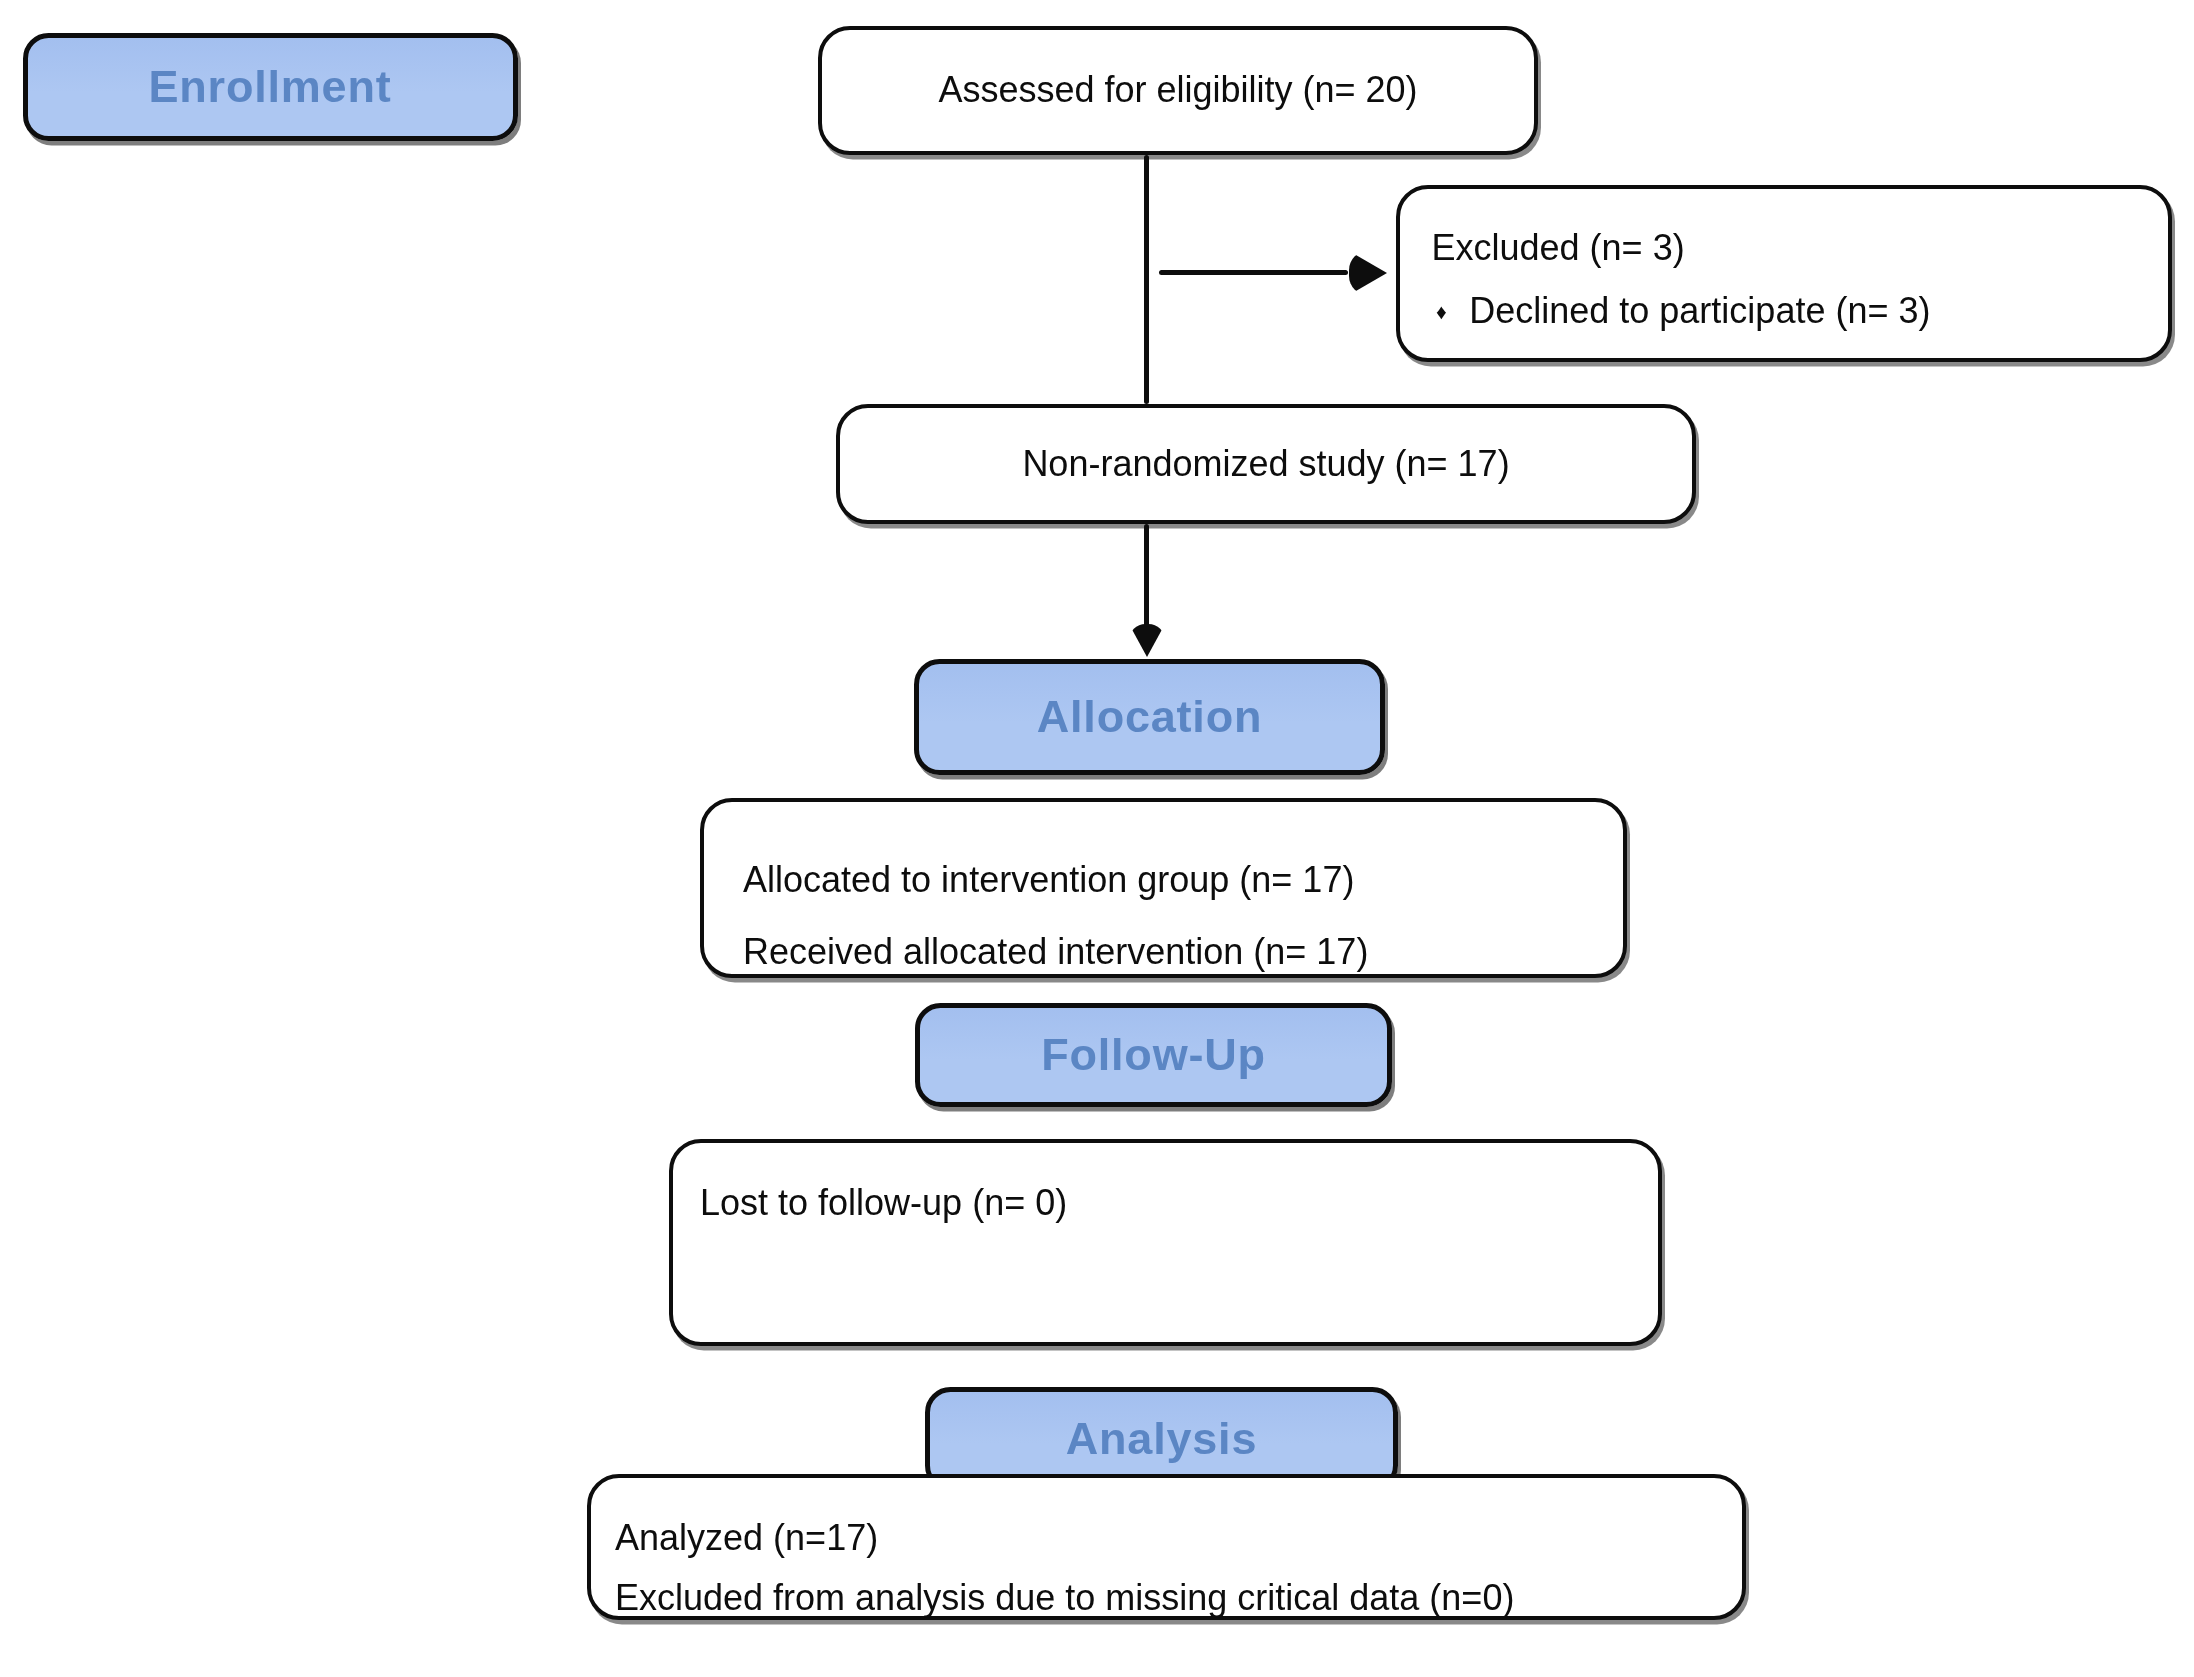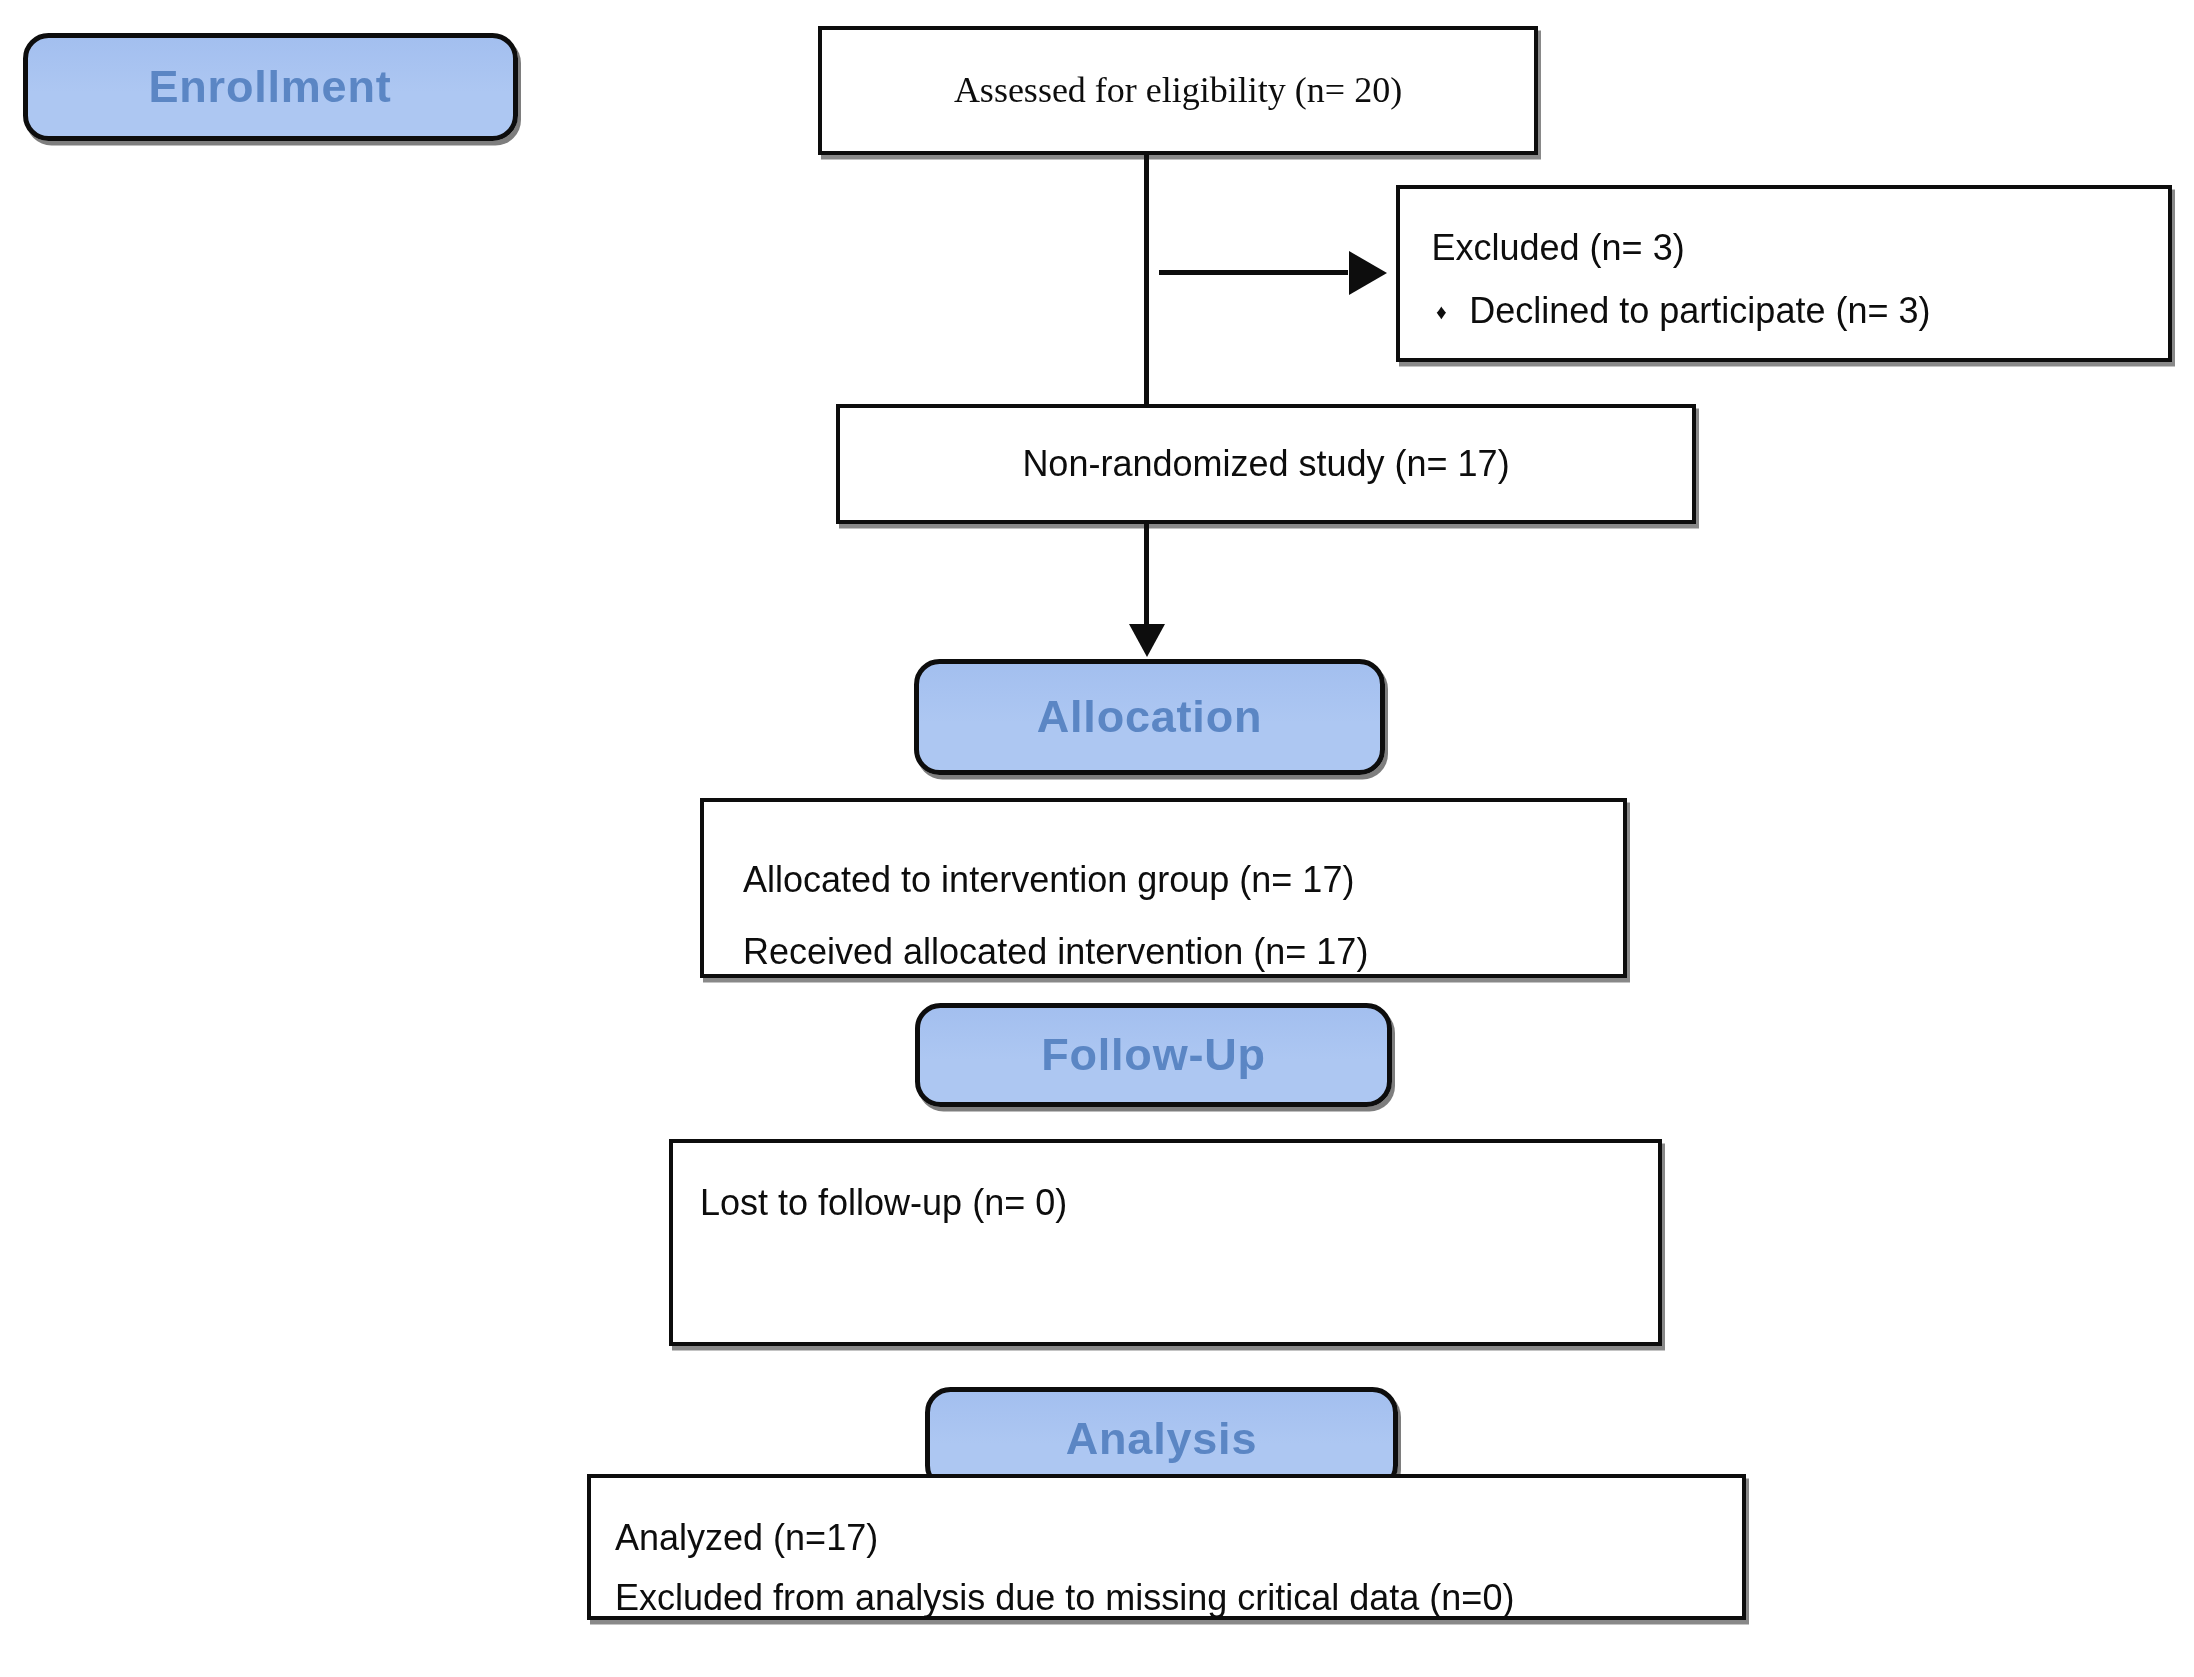--- a/index.html
+++ b/index.html
@@ -3,21 +3,21 @@
 <meta charset="utf-8">
 <style>
   :root{
     --stageFill:#adc7f2;
     --stageFillDark:#a3bfef;
     --stageText:#5b86c4;
     --lineColor:#0d0d0d;
     --bodyText:#0d0d0d;
     --pageBg:#ffffff;
   }
-  *{margin:0;padding:0;box-sizing:border-box;}
+  *{margin:0;padding:0;box-sizing:border-box;border-radius:32px;}
   html,body{background:var(--pageBg);}
   body{font-family:"Liberation Sans","DejaVu Sans",sans-serif;}
   .canvas{
     position:relative;
     width:2194px;
     height:1677px;
     background:var(--pageBg);
     overflow:hidden;
   }
 
@@ -44,21 +44,21 @@
   
   .pbox{
     position:absolute;
     background:#ffffff;
     border:4.5px solid var(--lineColor);
     box-shadow:3px 4.5px 0 rgba(20,20,20,0.5);
     color:var(--bodyText);
     font-size:36px;
   }
   .pbox.centered{display:flex;align-items:center;justify-content:center;}
-  .box-assessed{left:818px;top:25.5px;width:720px;height:129px;font-family:Liberation Serif, serif;}
+  .box-assessed{left:818px;top:25.5px;width:720px;height:129px;}
   .box-excluded{left:1396px;top:185px;width:776px;height:177px;padding:27px 15px 0 31.5px;line-height:63px;}
   .box-nonrandomized{left:836px;top:404px;width:860px;height:120px;}
   .box-allocated{left:700px;top:798px;width:927px;height:180px;padding:42px 15px 0 39px;line-height:72px;}
   .box-lost{left:669px;top:1139px;width:993px;height:207px;padding:30px 15px 0 27px;line-height:60px;}
   .box-analyzed{left:587px;top:1474px;width:1159px;height:146px;padding:30px 15px 0 24px;line-height:60px;}
 
   .bullet-line{display:flex;align-items:baseline;}
   .bullet{
     font-size:21px;
     margin-right:22.5px;

